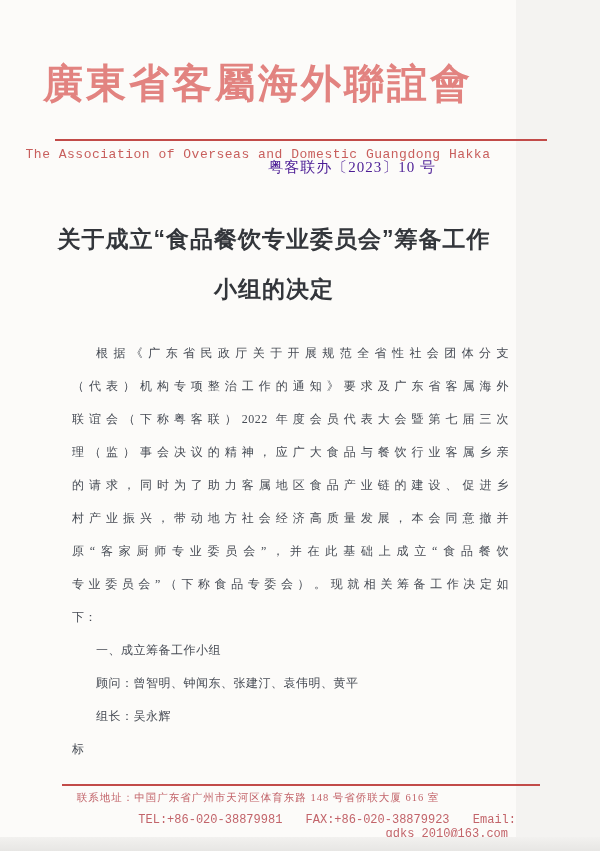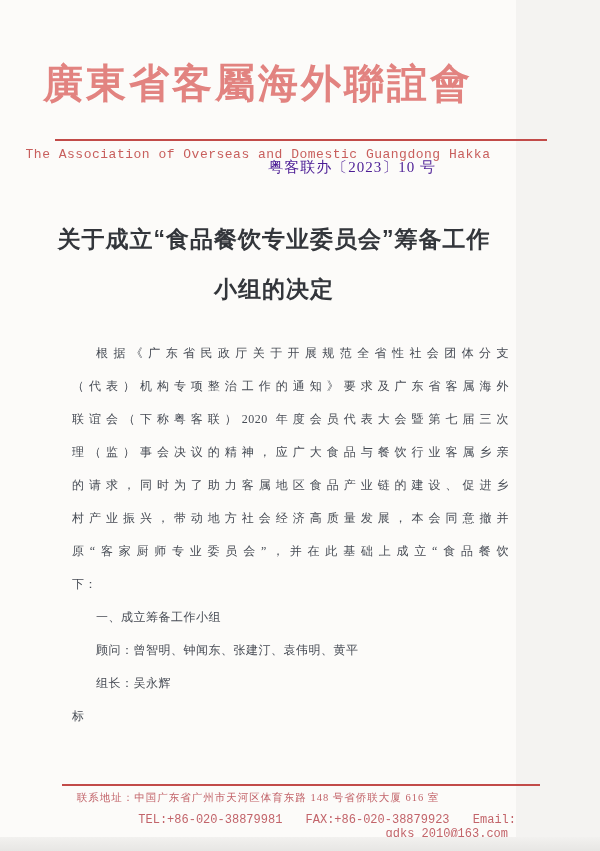--- a/index.html
+++ b/index.html
@@ -102,25 +102,26 @@
   <div class="hdr-line"></div>
 
   <div class="doc-no">粤客联办〔2023〕10 号</div>
 
   <div class="doc-title t1">关于成立“食品餐饮专业委员会”筹备工作</div>
   <div class="doc-title t2">小组的决定</div>
 
   <div class="body-text">
     <div class="bline j ind">根据《广东省民政厅关于开展规范全省性社会团体分支</div>
     <div class="bline j">（代表）机构专项整治工作的通知》要求及广东省客属海外</div>
-    <div class="bline j">联谊会（下称粤客联）2020 年度会员代表大会暨第七届三次</div>
+    <div class="bline j">联谊会（下称粤客联）2022 年度会员代表大会暨第七届三次</div>
     <div class="bline j">理（监）事会决议的精神，应广大食品与餐饮行业客属乡亲</div>
     <div class="bline j">的请求，同时为了助力客属地区食品产业链的建设、促进乡</div>
     <div class="bline j">村产业振兴，带动地方社会经济高质量发展，本会同意撤并</div>
     <div class="bline j">原“客家厨师专业委员会”，并在此基础上成立“食品餐饮</div>
+    <div class="bline j">专业委员会”（下称食品专委会）。现就相关筹备工作决定如</div>
     <div class="bline">下：</div>
     <div class="bline ind">一、成立筹备工作小组</div>
     <div class="bline ind">顾问：曾智明、钟闻东、张建汀、袁伟明、黄平</div>
     <div class="bline ind">组长：吴永辉</div>
     <div class="bline">标</div>
   </div>
 
   <div class="ftr-line"></div>
   <div class="ftr-addr">联系地址：中国广东省广州市天河区体育东路 148 号省侨联大厦 616 室</div>
   <div class="ftr-contacts">

